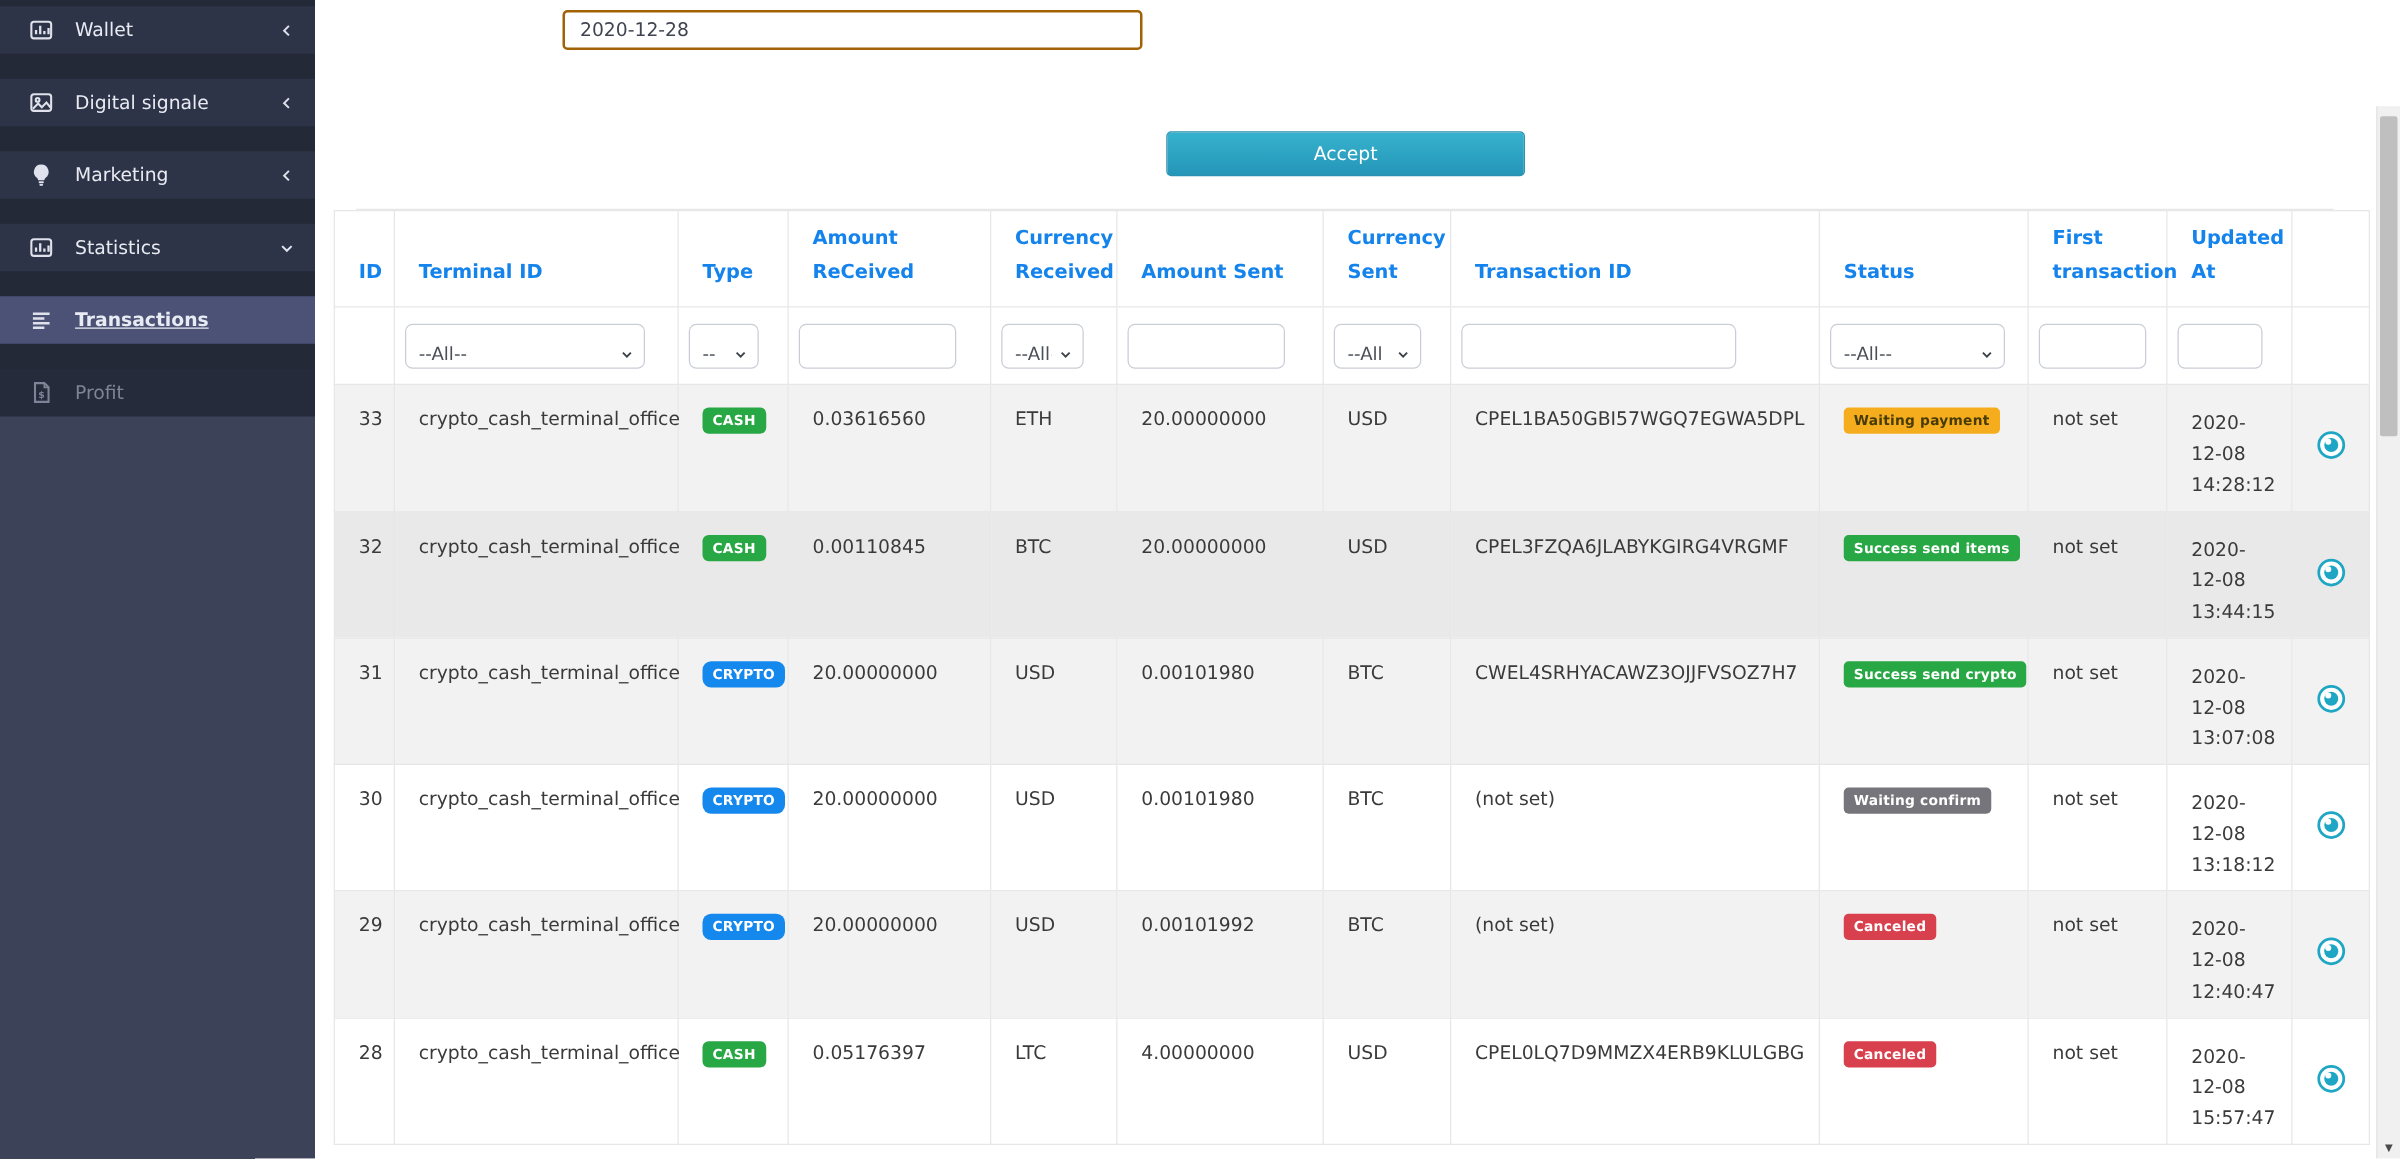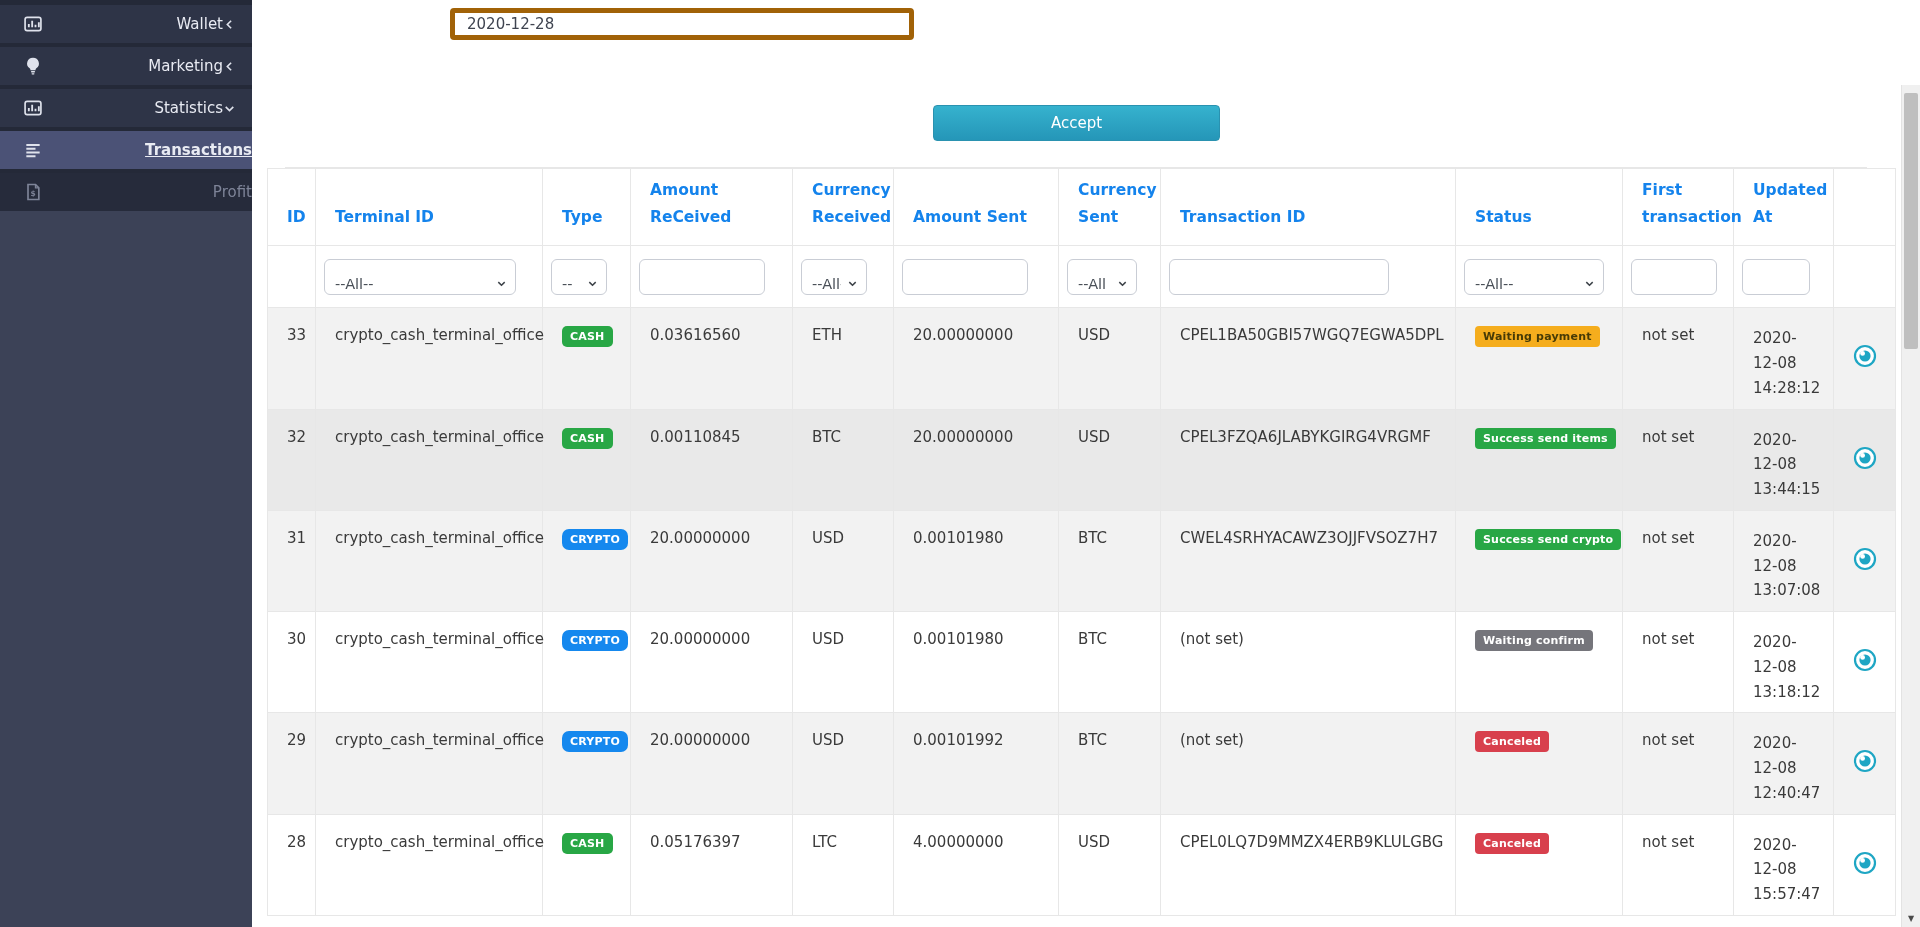--- a/index.html
+++ b/index.html
@@ -3,36 +3,36 @@
 <meta charset="utf-8">
 <style>
   * { margin:0; padding:0; box-sizing:border-box; }
   html,body { background:#ffffff; }
   body { font-family:"DejaVu Sans", sans-serif; }
   .screen { position:relative; width:1920px; height:927px; overflow:hidden; background:#ffffff; }
 
   
   .sidebar { position:absolute; left:0; top:0; width:252px; height:927px; background:#3c4257; }
   .side-menu { background:#242938; padding-top:5px; }
-  .side-item { position:relative; height:38px; margin-bottom:4px; background:#2e3447;
-               display:flex; align-items:center; color:#e9ebf3; font-size:15px; cursor:pointer;text-align:right; }
+  .side-item { position:relative; height:38px; margin-bottom:20px; background:#2e3447;
+               display:flex; align-items:center; color:#e9ebf3; font-size:15px; cursor:pointer; }
   .side-item .s-icon { width:22px; height:22px; margin-left:22px; margin-right:16px; flex:0 0 auto;
                        display:flex; align-items:center; justify-content:center; color:#dfe2ec; }
   .side-item .s-label { flex:1 1 auto; white-space:nowrap; }
   .side-item .s-chev { margin-right:16px; color:#dfe2ec; display:flex; }
   .side-item.active { background:#4b5276; font-weight:bold;text-decoration:underline; }
   .side-item.muted { background:#262b3b; color:#7e8498; }
   .side-item.muted .s-icon { color:#7e8498; }
 
   
   .content { position:absolute; left:252px; top:0; width:1649px; height:927px; background:#fff;
              padding:0 6px 0 15px; }
   .form-head { position:relative; height:168px; }
   .date-input { position:absolute; left:183px; top:8px; width:464px; height:32px;
-                border:5px solid #a16207; border-radius:4px; font-family:"DejaVu Sans",sans-serif;
+                border:2px solid #a16207; border-radius:4px; font-family:"DejaVu Sans",sans-serif;
                 font-size:15px; color:#3f4450; padding:0 12px; outline:none; }
   .accept-btn { position:absolute; left:666px; top:105px; width:287px; height:36px;
                 background:linear-gradient(#36b2ce,#2596b8); border:1px solid #2a92b0;
                 border-radius:4px; color:#ffffff; font-family:"DejaVu Sans",sans-serif;
                 font-size:15px; cursor:pointer; }
   .head-divider { position:absolute; left:18px; right:28px; bottom:0; border:none;
                   border-top:1px solid #e7e7e7; }
   .summary { height:62px; text-align:right; font-size:15px; color:#222; padding:36px 2px 0 0; }
   .summary b { font-weight:bold; }
 
@@ -96,20 +96,35 @@
             </svg>
         </span>
         <span class="s-label">Wallet</span>
         <span class="s-chev">
           <svg width="13" height="13" viewBox="0 0 24 24" fill="none" stroke="currentColor" stroke-width="3">
               <polyline points="15 5 8 12 15 19"></polyline>
             </svg>
         </span>
       </div>
 
+      <div class="side-item">
+        <span class="s-icon">
+          <svg width="20" height="20" viewBox="0 0 24 24" fill="none" stroke="currentColor" stroke-width="2">
+              <rect x="2.5" y="4" width="19" height="16" rx="2.5"></rect>
+              <circle cx="8.5" cy="9.5" r="1.8"></circle>
+              <path d="M4 18l5-5 3.5 3.5L17 12l4 5"></path>
+            </svg>
+        </span>
+        <span class="s-label">Digital signale</span>
+        <span class="s-chev">
+          <svg width="13" height="13" viewBox="0 0 24 24" fill="none" stroke="currentColor" stroke-width="3">
+              <polyline points="15 5 8 12 15 19"></polyline>
+            </svg>
+        </span>
+      </div>
 
       <div class="side-item">
         <span class="s-icon">
           <svg width="20" height="20" viewBox="0 0 24 24" fill="currentColor">
               <path d="M12 2a7 7 0 0 0-4 12.8c.7.5 1 1.3 1 2.2h6c0-.9.3-1.7 1-2.2A7 7 0 0 0 12 2z"></path>
               <rect x="9.5" y="18" width="5" height="1.8" rx=".9"></rect>
               <rect x="10.2" y="20.6" width="3.6" height="1.6" rx=".8"></rect>
             </svg>
         </span>
         <span class="s-label">Marketing</span>

